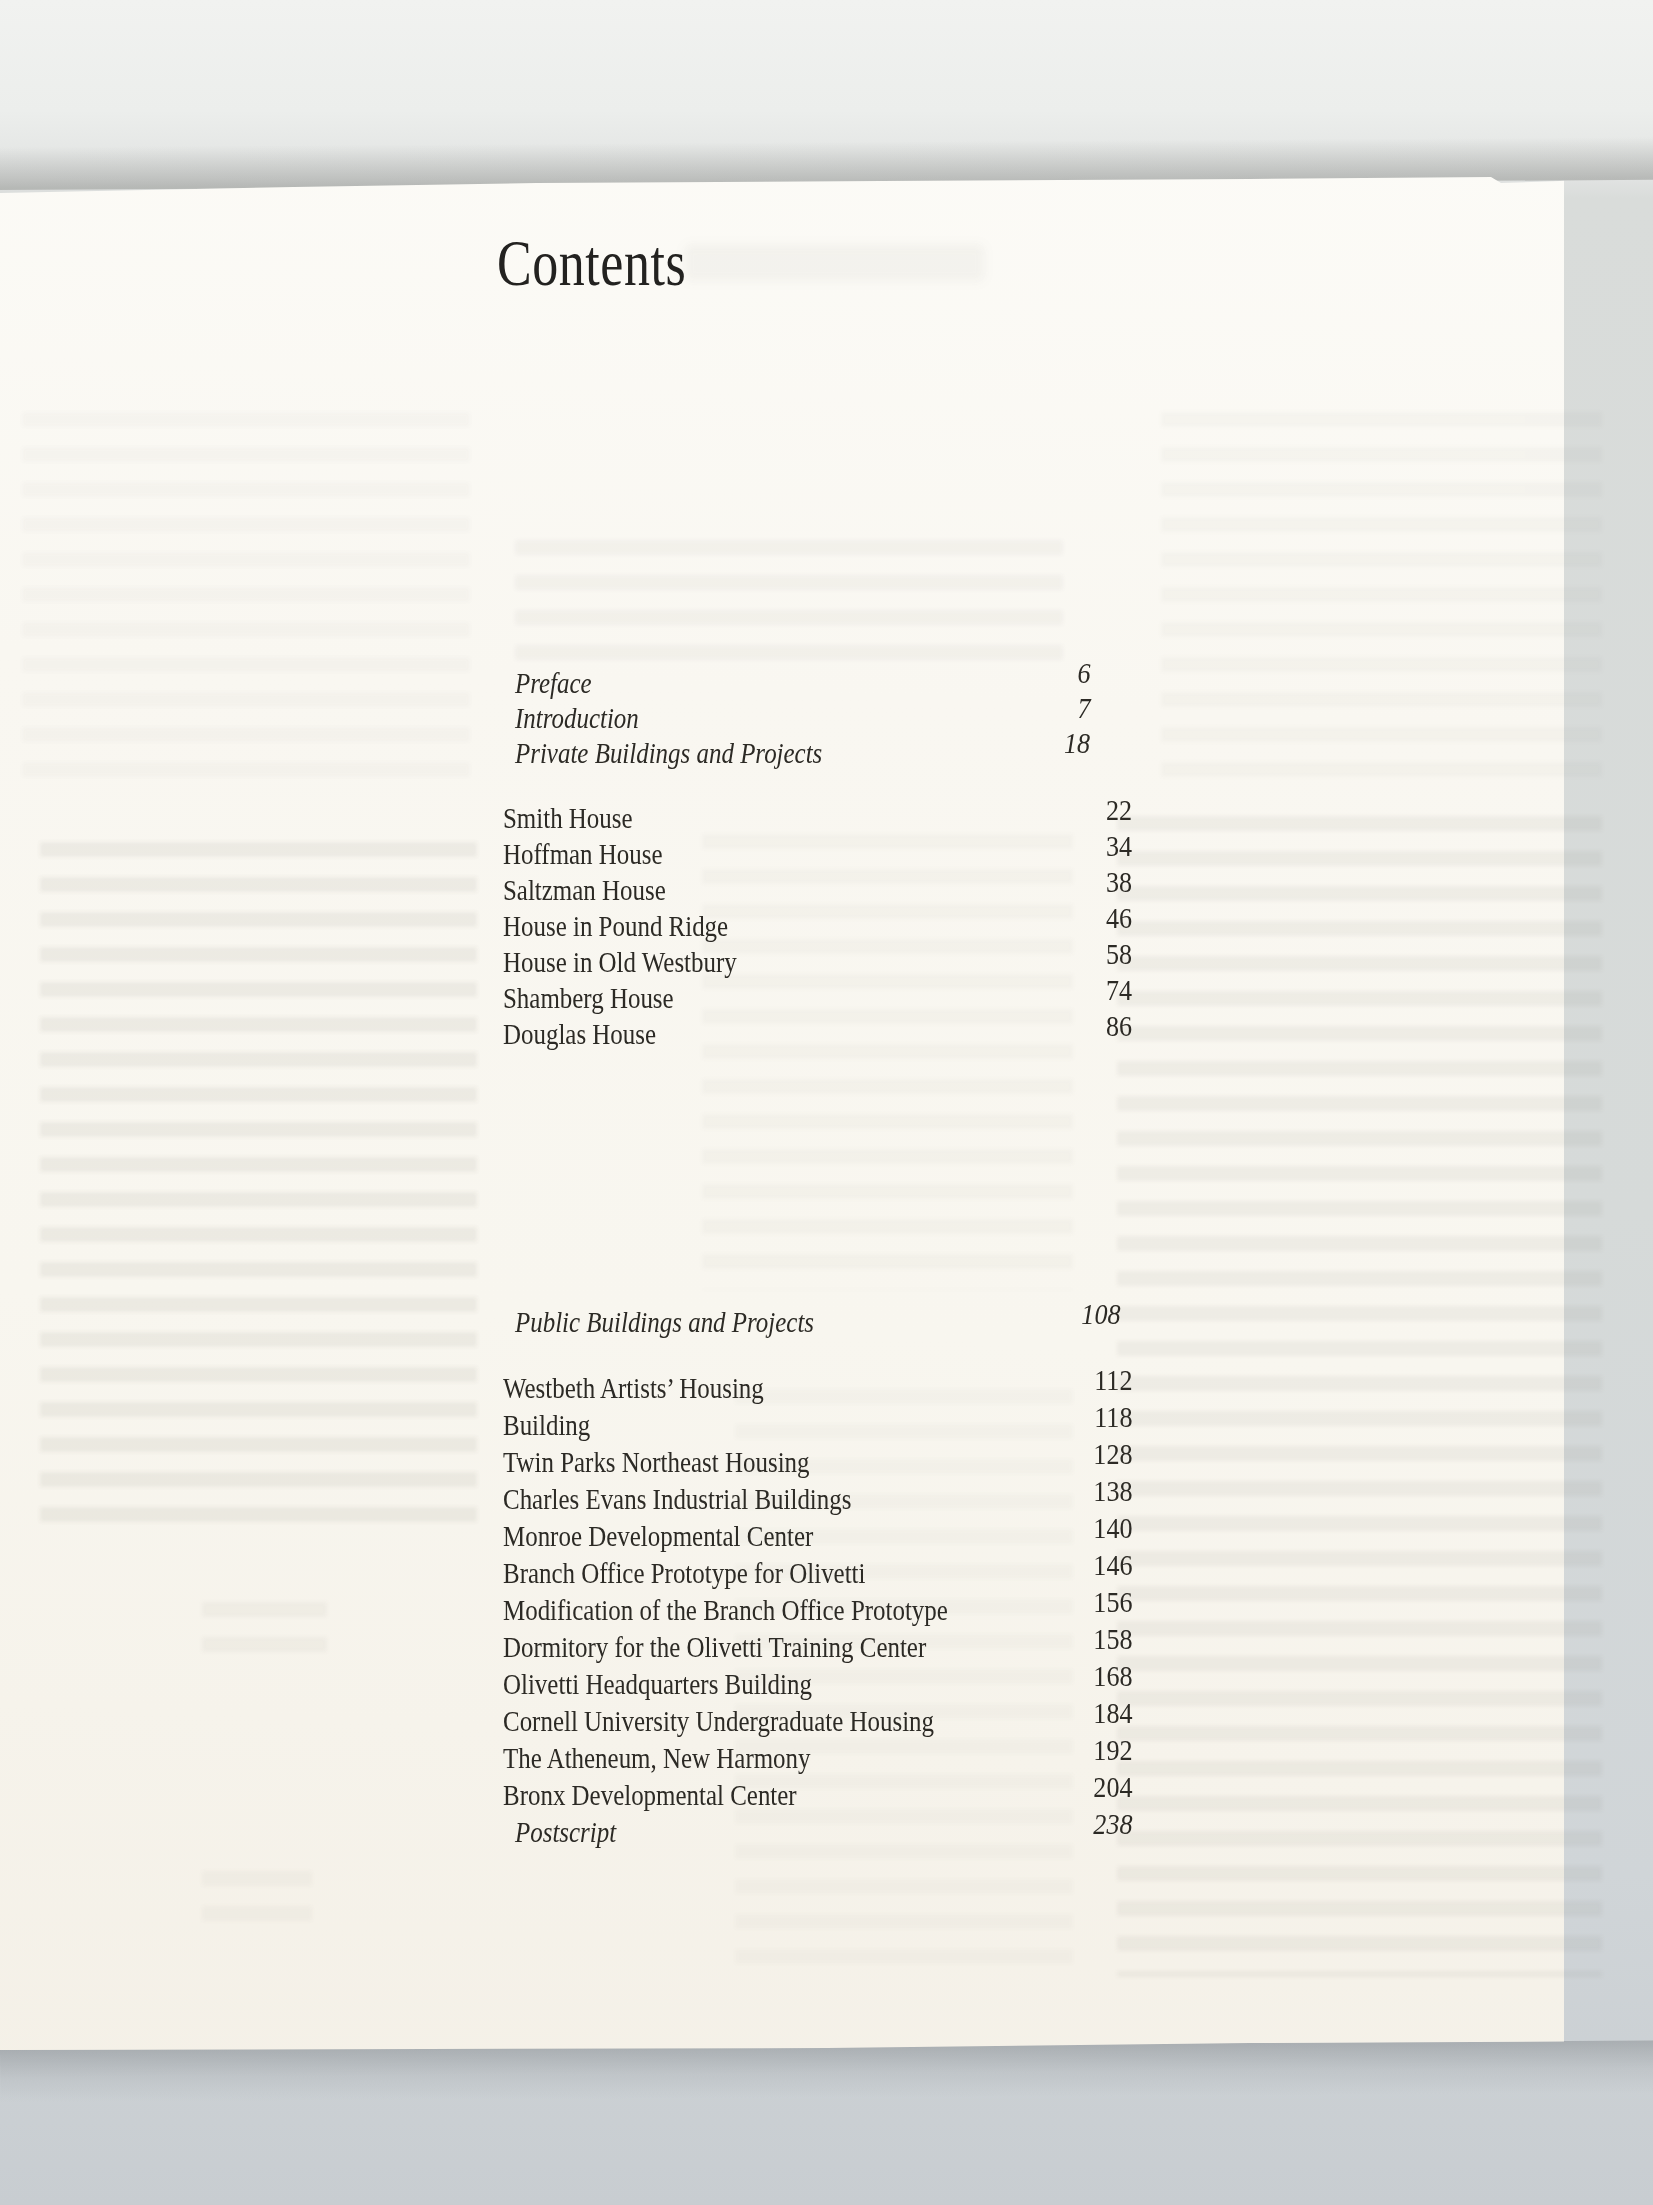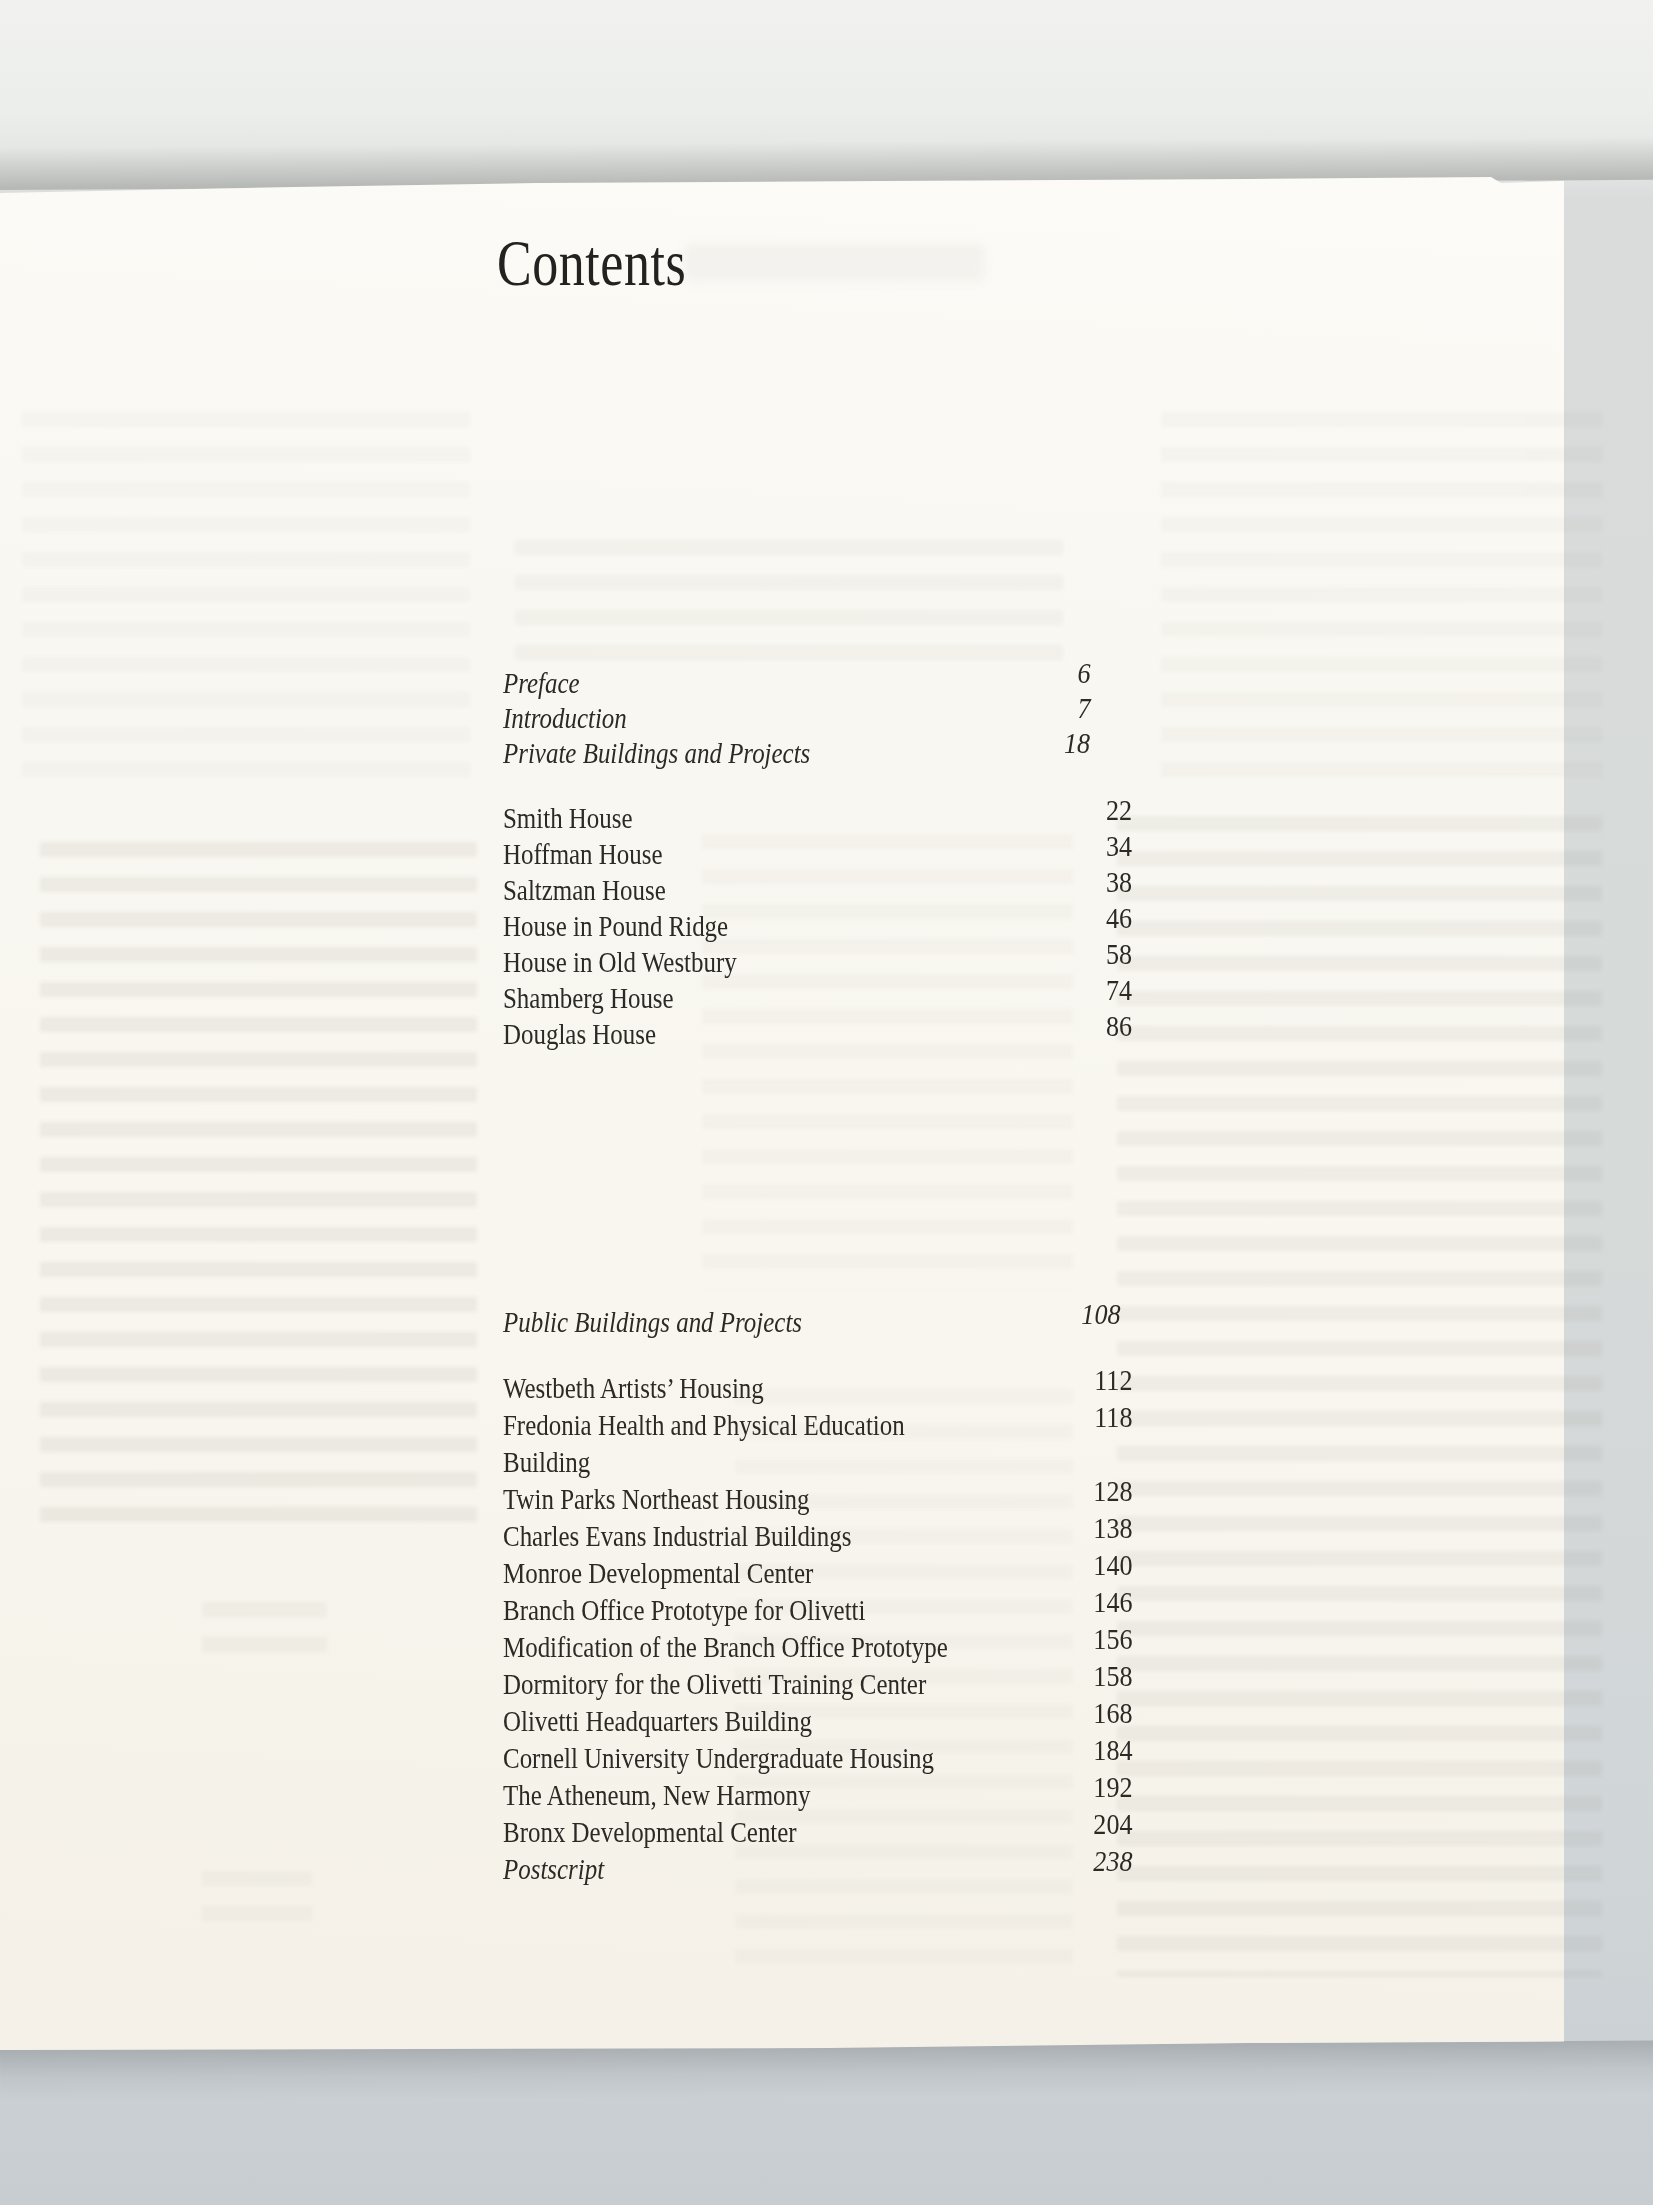--- a/index.html
+++ b/index.html
@@ -62,21 +62,21 @@
   }
   .title-txt{display:inline-block;transform:scaleX(0.80);transform-origin:0 100%;letter-spacing:0.7px;white-space:nowrap;}
 
   .toc-block{position:absolute;font-size:29px;color:var(--ink);}
   #front-matter{left:503px;top:666px;width:587px;line-height:35px;font-style:italic;}
   #private-list{left:503px;top:800px;width:629px;line-height:36px;}
   #public-heading{left:503px;top:1305px;width:617px;line-height:35px;font-style:italic;}
   #public-list{left:503px;top:1370px;width:629px;line-height:37px;}
 
   .toc-row{position:relative;}
-  .toc-row.it{font-style:italic;}
+  .toc-row.it{font-style:italic;margin-left:12px;}
   .toc-line .txt{display:inline-block;transform:scaleX(0.86);transform-origin:0 100%;white-space:nowrap;}
   .num{position:absolute;right:0;top:-8px;display:inline-block;transform:scaleX(0.90);transform-origin:100% 100%;}
   #front-matter .num{top:-10.3px;}
 </style>
 </head>
 <body>
 
 <div class="scene">
   <div class="top-edge-shadow"></div>
   <div class="bottom-edge-shadow"></div>
@@ -152,21 +152,20 @@
         <span class="num">108</span>
       </div>
     </div>
 
     <div id="public-list" class="toc-block">
         <div class="toc-row">
           <div class="toc-line"><span class="txt">Westbeth Artists’ Housing</span></div>
           <span class="num">112</span>
         </div>
         <div class="toc-row">
-          <div class="toc-line"><span class="txt">Fredonia Health and Physical Education</span></div>
           <div class="toc-line"><span class="txt">Building</span></div>
           <span class="num">118</span>
         </div>
         <div class="toc-row">
           <div class="toc-line"><span class="txt">Twin Parks Northeast Housing</span></div>
           <span class="num">128</span>
         </div>
         <div class="toc-row">
           <div class="toc-line"><span class="txt">Charles Evans Industrial Buildings</span></div>
           <span class="num">138</span>

